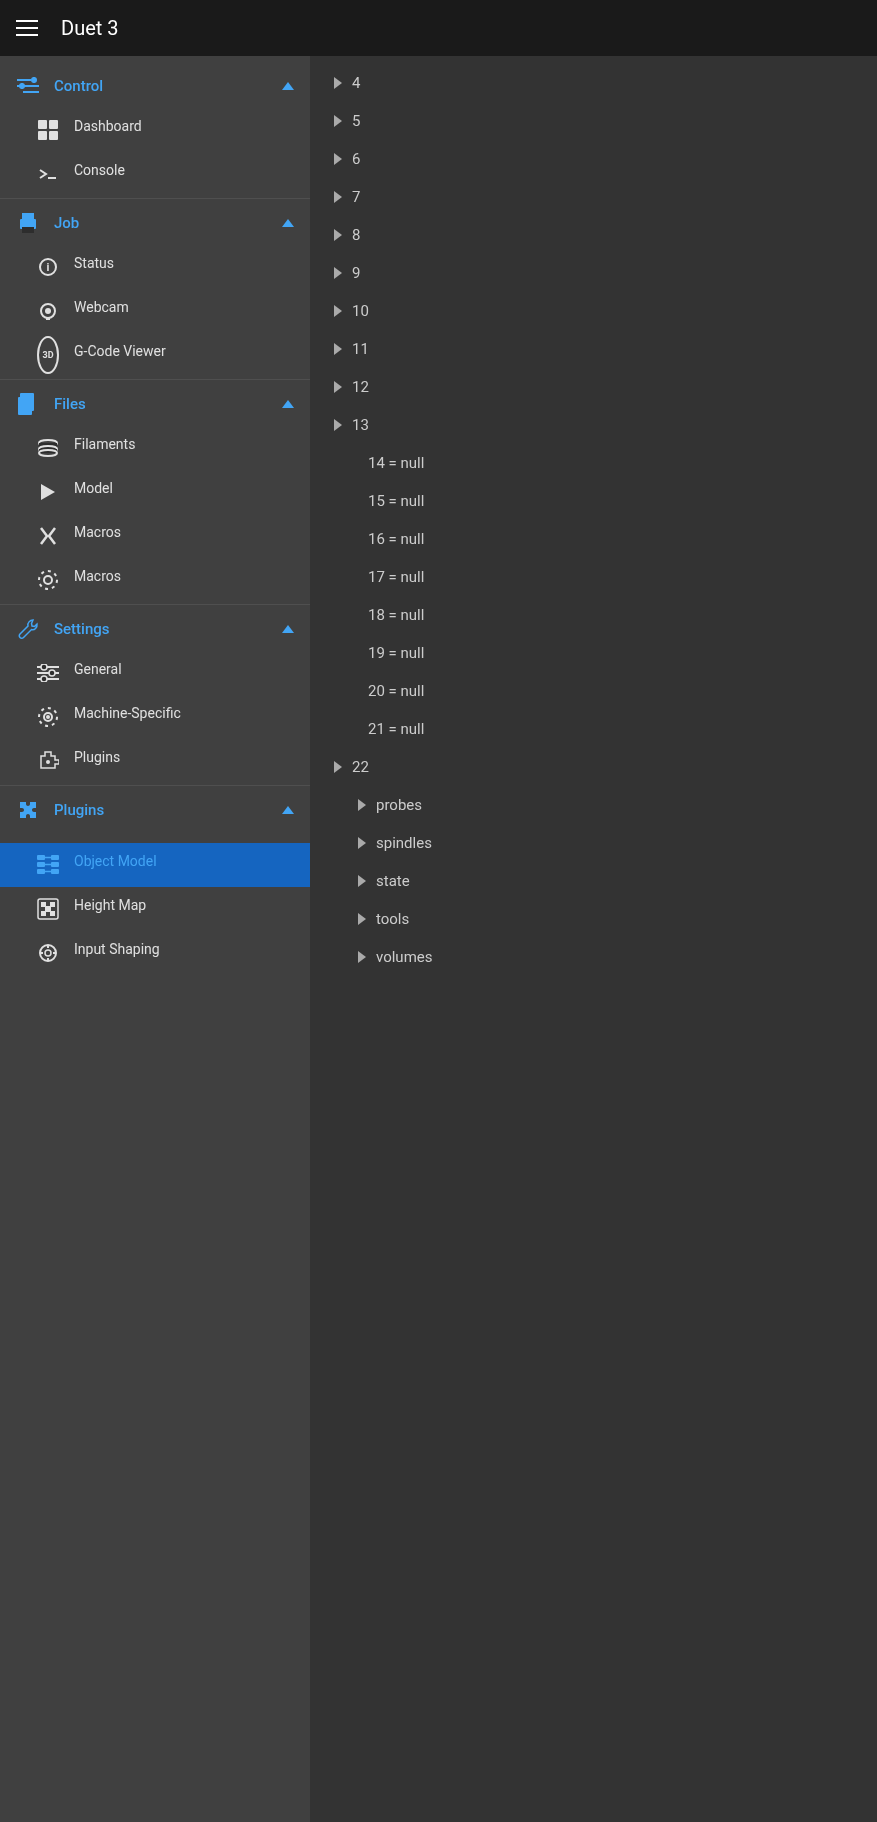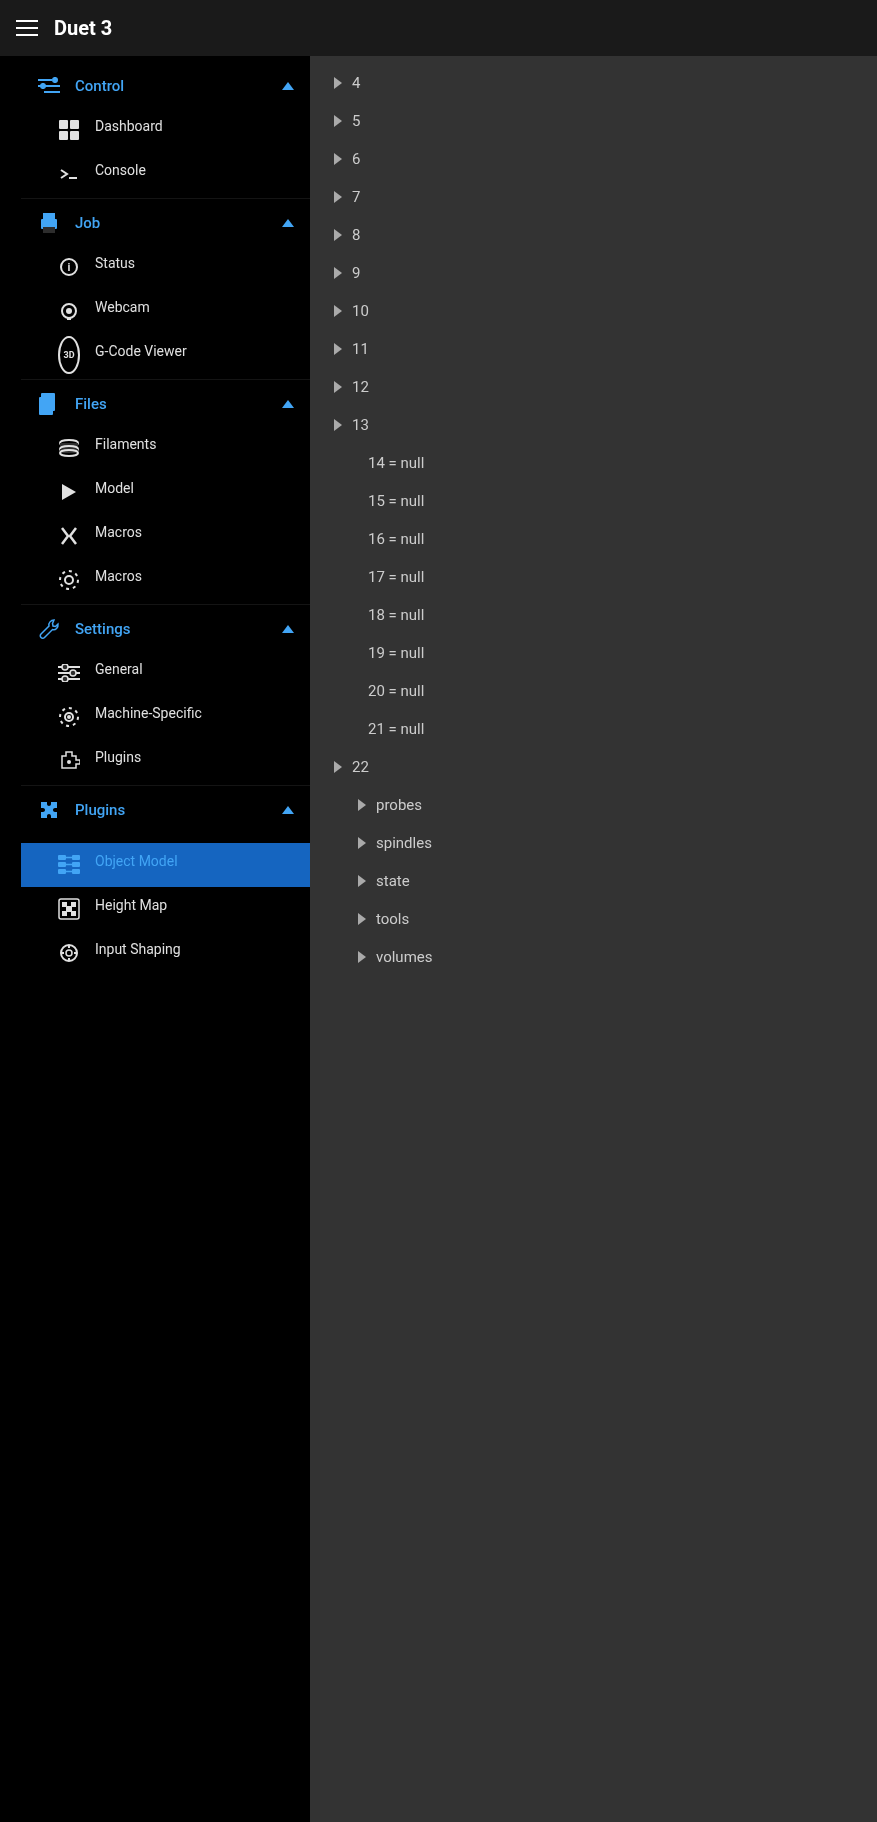--- a/index.html
+++ b/index.html
@@ -39,36 +39,36 @@
     .hamburger-icon span {
       display: block;
       width: 22px;
       height: 2px;
       background-color: #ffffff;
     }
 
     .app-title {
       color: #ffffff;
       font-size: 20px;
-      font-weight: 700;
+      font-weight: 400;
+      margin-left: 7px;
     }
 
     
     .main-layout {
       display: flex;
       flex: 1;
     }
 
     
     .sidebar {
       width: 310px;
-      background-color: #000000;
+      background-color: #404040;
       flex-shrink: 0;
       padding-top: 8px;
-      padding-left: 21px;
     }
 
     .nav-section-header {
       display: flex;
       align-items: center;
       justify-content: space-between;
       padding: 10px 16px 10px 16px;
       cursor: pointer;
     }
 

